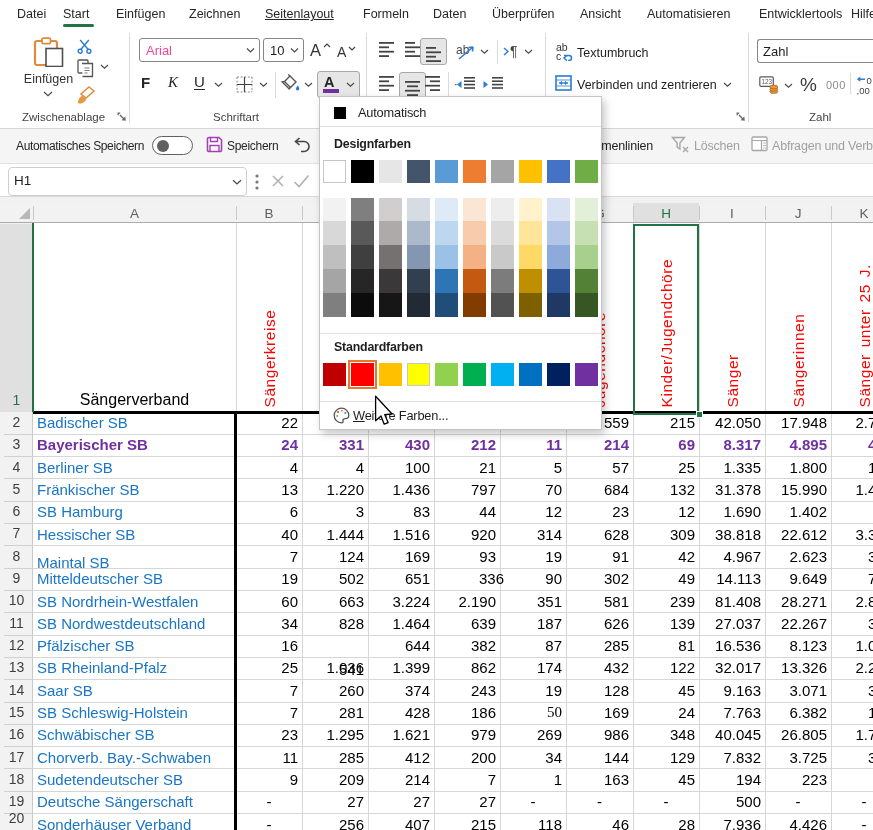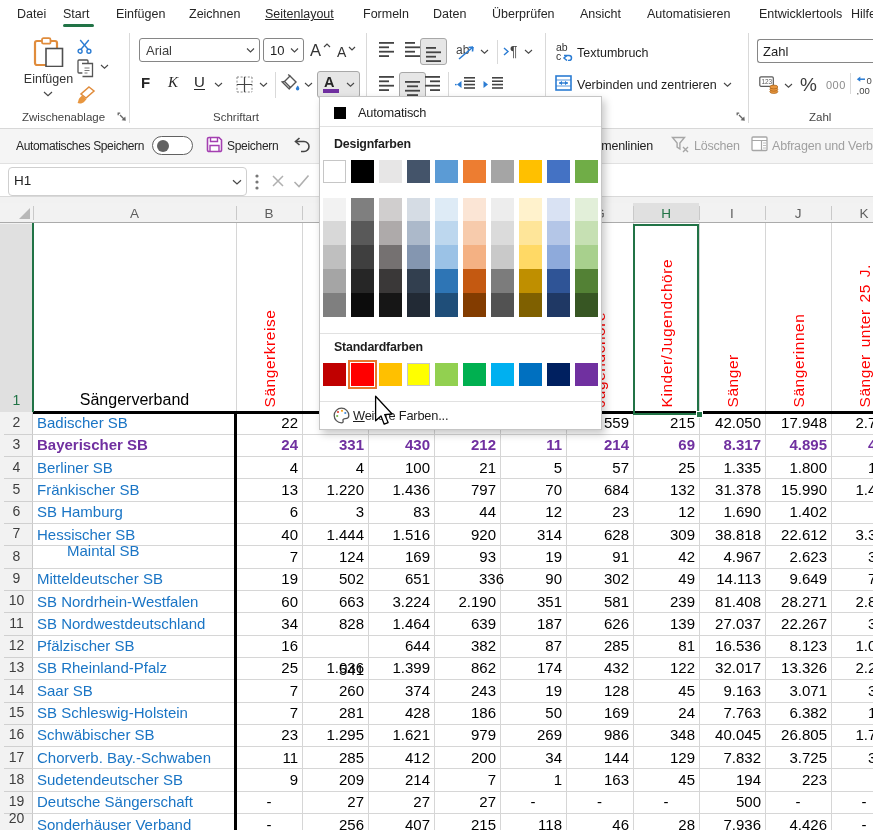--- a/index.html
+++ b/index.html
@@ -65,21 +65,21 @@
 <path d="M13 2l5 4-8 7-5-4z" fill="#fff" stroke="#e08c3c" stroke-width="1.5"></path>
 <path d="M6 10.5l4.5 3.8-2 2.2c-2 2-4.5 2.6-7 1.6 1-1.5.7-3.4 1.8-4.9z" fill="#e8963f"></path>
 </svg>
 <div class="lbl" style="left:22px;top:111px;">Zwischenablage</div>
 <svg class="icx" style="left:117px;top:112px;" width="10" height="10" viewBox="0 0 10 10">
 <path d="M1.2 3.2v-2h2" fill="none" stroke="#666" stroke-width="1.3"></path>
     <path d="M3 3l4.2 4.2" stroke="#666" stroke-width="1.3"></path>
     <path d="M8.8 8.8L8.3 4.6 4.6 8.3z" fill="#666"></path>
 </svg>
 <div class="ab" style="left:139px;top:38px;width:121px;height:24px;border:1px solid #868686;border-radius:3px;background:#fff;"></div>
-<div class="ab" style="left:146px;top:43px;font-size:13px;color:#404040;">Arial</div>
+<div class="ab" style="left:146px;top:43px;font-size:13px;color:#ec4899;">Arial</div>
 <svg class="icx" style="left:246px;top:47px;" width="9" height="7" viewBox="0 0 9 7">
     <path d="M1 1.5l3.5 3.4L8 1.5" fill="none" stroke="#474747" stroke-width="1.1"></path>
   </svg>
 <div class="ab" style="left:263px;top:38px;width:41px;height:24px;border:1px solid #868686;border-radius:3px;background:#fff;"></div>
 <div class="ab" style="left:270px;top:43px;font-size:13px;color:#1e1e1e;">10</div>
 <svg class="icx" style="left:290px;top:47px;" width="9" height="7" viewBox="0 0 9 7">
     <path d="M1 1.5l3.5 3.4L8 1.5" fill="none" stroke="#474747" stroke-width="1.1"></path>
   </svg>
 <div class="ab" style="left:310px;top:41px;font-size:16.5px;color:#333;">A</div>
 <svg class="icx" style="left:323px;top:43px;" width="8" height="5" viewBox="0 0 8 5">
@@ -440,21 +440,21 @@
 <div class="ab num" style="left:236px;top:525.5px;width:62px;">40</div>
 <div class="ab num" style="left:302px;top:525.5px;width:62px;">1.444</div>
 <div class="ab num" style="left:368px;top:525.5px;width:62px;">1.516</div>
 <div class="ab num" style="left:434px;top:525.5px;width:62px;">920</div>
 <div class="ab num" style="left:500px;top:525.5px;width:62px;">314</div>
 <div class="ab num" style="left:566px;top:525.5px;width:63px;">628</div>
 <div class="ab num" style="left:633px;top:525.5px;width:62px;">309</div>
 <div class="ab num" style="left:699px;top:525.5px;width:62px;">38.818</div>
 <div class="ab num" style="left:765px;top:525.5px;width:62px;">22.612</div>
 <div class="ab num" style="left:831px;top:525.5px;width:62px;">3.350</div>
-<div class="ab nm" style="left:37px;top:542px;margin-left:30px;">Maintal SB</div>
+<div class="ab nm" style="left:37px;top:554px;">Maintal SB</div>
 <div class="ab num" style="left:236px;top:547.8px;width:62px;">7</div>
 <div class="ab num" style="left:302px;top:547.8px;width:62px;">124</div>
 <div class="ab num" style="left:368px;top:547.8px;width:62px;">169</div>
 <div class="ab num" style="left:434px;top:547.8px;width:62px;">93</div>
 <div class="ab num" style="left:500px;top:547.8px;width:62px;">19</div>
 <div class="ab num" style="left:566px;top:547.8px;width:63px;">91</div>
 <div class="ab num" style="left:633px;top:547.8px;width:62px;">42</div>
 <div class="ab num" style="left:699px;top:547.8px;width:62px;">4.967</div>
 <div class="ab num" style="left:765px;top:547.8px;width:62px;">2.623</div>
 <div class="ab num" style="left:831px;top:547.8px;width:62px;">362</div>
@@ -522,21 +522,21 @@
 <div class="ab num" style="left:566px;top:681.7px;width:63px;">128</div>
 <div class="ab num" style="left:633px;top:681.7px;width:62px;">45</div>
 <div class="ab num" style="left:699px;top:681.7px;width:62px;">9.163</div>
 <div class="ab num" style="left:765px;top:681.7px;width:62px;">3.071</div>
 <div class="ab num" style="left:831px;top:681.7px;width:62px;">358</div>
 <div class="ab nm" style="left:37px;top:704.1px;">SB Schleswig-Holstein</div>
 <div class="ab num" style="left:236px;top:704.1px;width:62px;">7</div>
 <div class="ab num" style="left:302px;top:704.1px;width:62px;">281</div>
 <div class="ab num" style="left:368px;top:704.1px;width:62px;">428</div>
 <div class="ab num" style="left:434px;top:704.1px;width:62px;">186</div>
-<div class="ab num" style="left:500px;top:704.1px;width:62px;">50</div>
+<div class="ab num" style="left:500px;top:704.1px;width:62px;font-family:Liberation Serif, serif;">50</div>
 <div class="ab num" style="left:566px;top:704.1px;width:63px;">169</div>
 <div class="ab num" style="left:633px;top:704.1px;width:62px;">24</div>
 <div class="ab num" style="left:699px;top:704.1px;width:62px;">7.763</div>
 <div class="ab num" style="left:765px;top:704.1px;width:62px;">6.382</div>
 <div class="ab num" style="left:831px;top:704.1px;width:62px;">150</div>
 <div class="ab nm" style="left:37px;top:726.4px;">Schwäbischer SB</div>
 <div class="ab num" style="left:236px;top:726.4px;width:62px;">23</div>
 <div class="ab num" style="left:302px;top:726.4px;width:62px;">1.295</div>
 <div class="ab num" style="left:368px;top:726.4px;width:62px;">1.621</div>
 <div class="ab num" style="left:434px;top:726.4px;width:62px;">979</div>

